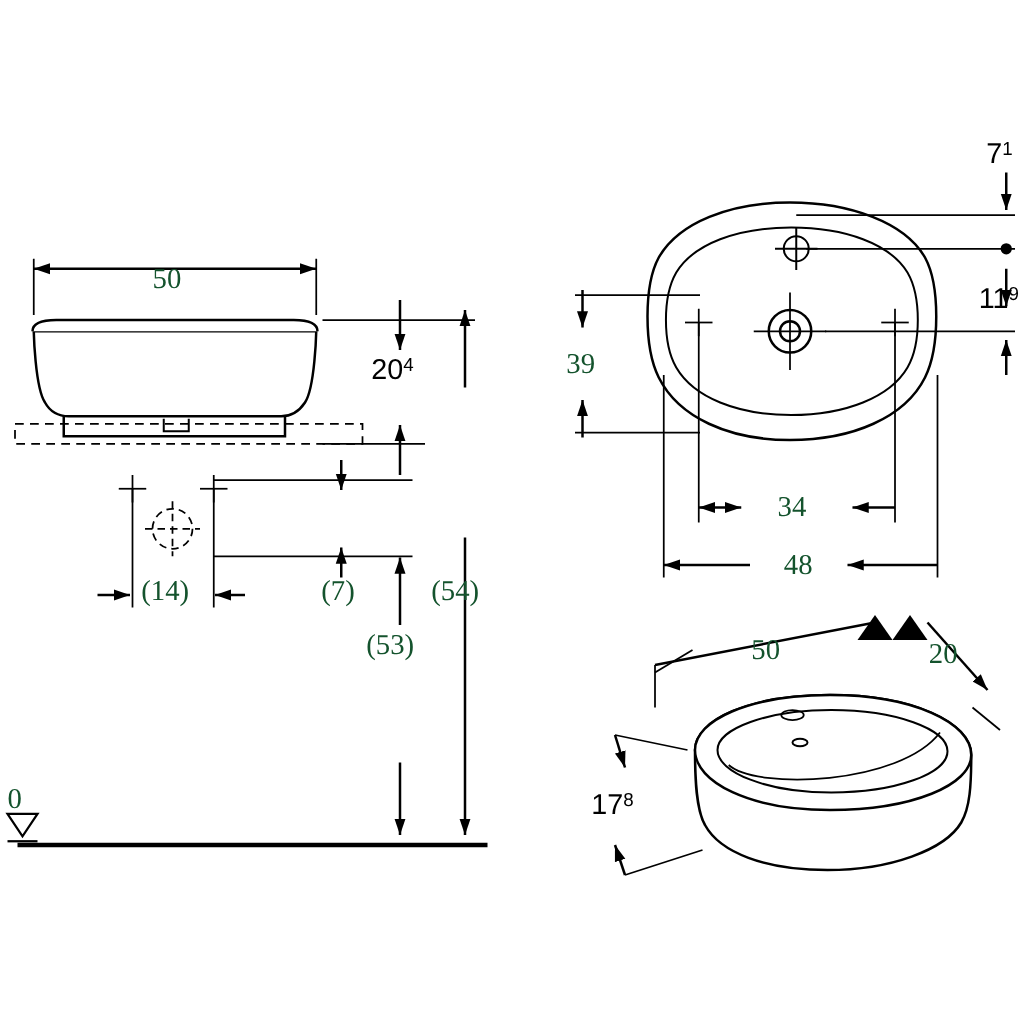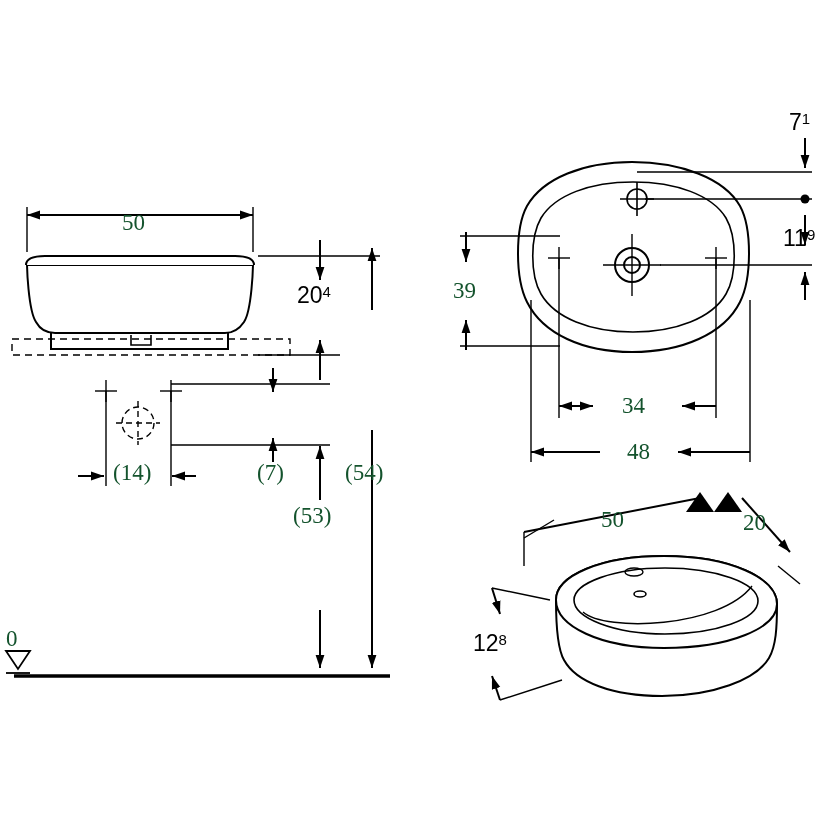--- a/index.html
+++ b/index.html
@@ -292,16 +292,16 @@
 
   <div class="lbl" style="left:622px; top:394px;">34</div>
 
   <div class="lbl" style="left:627px; top:440px;">48</div>
 
   <div class="lbl" style="left:601px; top:508px;">50</div>
 
   <div class="lbl" style="left:743px; top:511px;">20</div>
 
   <div class="lbl-group" style="left:473px; top:632px;">
-    <span class="main">12</span><span class="sup">8</span>
+    <span class="main">17</span><span class="sup">8</span>
   </div>
 
 </div>
 
 </body></html>

